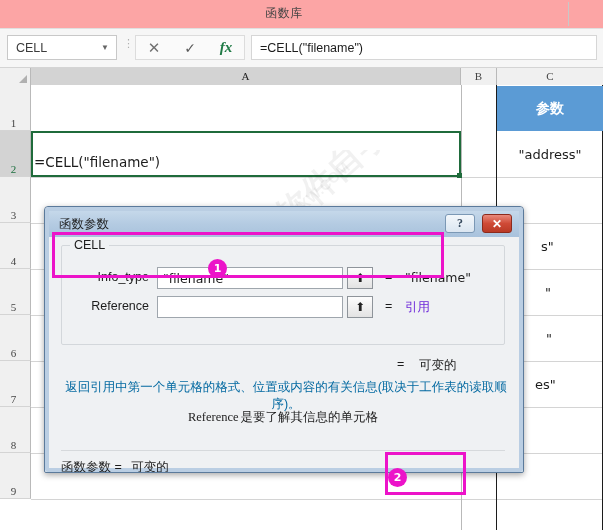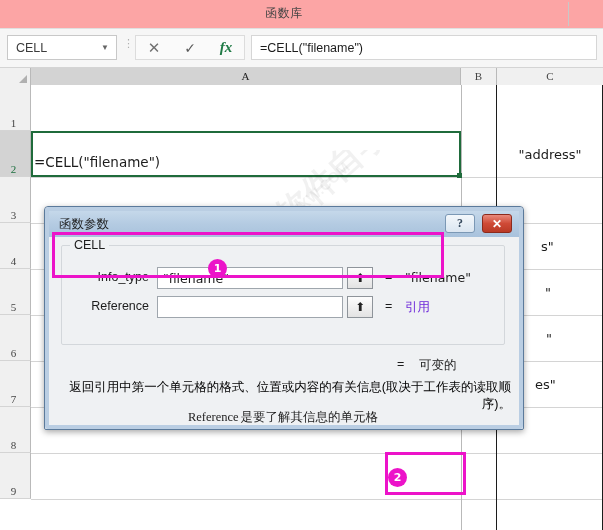--- a/index.html
+++ b/index.html
@@ -155,21 +155,21 @@
   }
   .wm-url{
     position:absolute;color:rgba(0,0,0,0.05);
     font-size:15px;font-weight:bold;
     transform:rotate(-42deg);white-space:nowrap;
     font-family:"Liberation Sans",sans-serif;
   }
 
   
   #dialog{
-    position:absolute;left:44px;top:206px;width:480px;height:224px;
+    position:absolute;left:44px;top:206px;width:480px;height:267px;
     background:#eef1f5;
     border:1px solid #5b7a9b;
     border-radius:4px 4px 2px 2px;
     box-shadow:0 2px 6px rgba(0,0,0,.35);
     box-sizing:border-box;
     overflow:hidden;
   }
   #dialog-outer-glow{
     position:absolute;left:0;top:0;width:100%;height:100%;
     border:4px solid rgba(176,200,223,.85);box-sizing:border-box;
@@ -241,21 +241,21 @@
   .arg-value.muted{color:#6d28d9;font-family:"Liberation Sans",sans-serif;}
 
   #result-eq{
     position:absolute;left:348px;top:120px;font-size:12.5px;color:#1c1c1c;
   }
   #result-val{
     position:absolute;left:370px;top:120px;font-size:12.5px;color:#1c1c1c;
   }
   #desc-main{
     position:absolute;left:12px;top:142px;width:450px;
-    font-size:12.5px;color:#000000;text-align:right;
+    font-size:12.5px;color:#0369a1;text-align:center;
     font-family:"Liberation Sans",sans-serif;
   }
   #desc-arg{
     position:absolute;left:12px;top:172px;width:444px;
     font-size:12.5px;color:#1c1c1c;text-align:center;
   }
   #desc-arg .argname{font-family:"Liberation Serif",serif;}
   #desc-arg .argtext{margin-left:2px;}
   #divider-line{
     position:absolute;left:12px;top:213px;width:444px;height:1px;background:#d6d9dc;
@@ -366,20 +366,21 @@
   <div class="gridline-h" style="top:431px;width:572px;"></div>
 
   <div class="gridline-v" style="left:461px;height:445px;background:#b9b9b9;"></div>
   <div class="gridline-v" style="left:496px;height:445px;background:#1c1c1c;"></div>
   <div class="gridline-v" style="left:602px;height:445px;background:#1c1c1c;"></div>
 
   <div id="cell-a2">=CELL("filename")</div>
   <div id="selection-box"></div>
   <div id="selection-handle"></div>
 
+  <div id="cell-c1">参数</div>
   <div class="c-cell" style="top:64px;height:44px;">"address"</div>
   <div class="c-cell" style="top:156px;height:44px;justify-content:flex-start;padding-left:44px;">s"</div>
   <div class="c-cell" style="top:202px;height:44px;justify-content:flex-start;padding-left:48px;">"</div>
   <div class="c-cell" style="top:248px;height:44px;justify-content:flex-start;padding-left:49px;">"</div>
   <div class="c-cell" style="top:294px;height:44px;justify-content:flex-start;padding-left:38px;">es"</div>
 
 </div>
 
 <div id="watermark">
   <span class="wm-text" style="left:110px;top:-10px;">软件自学网</span>

